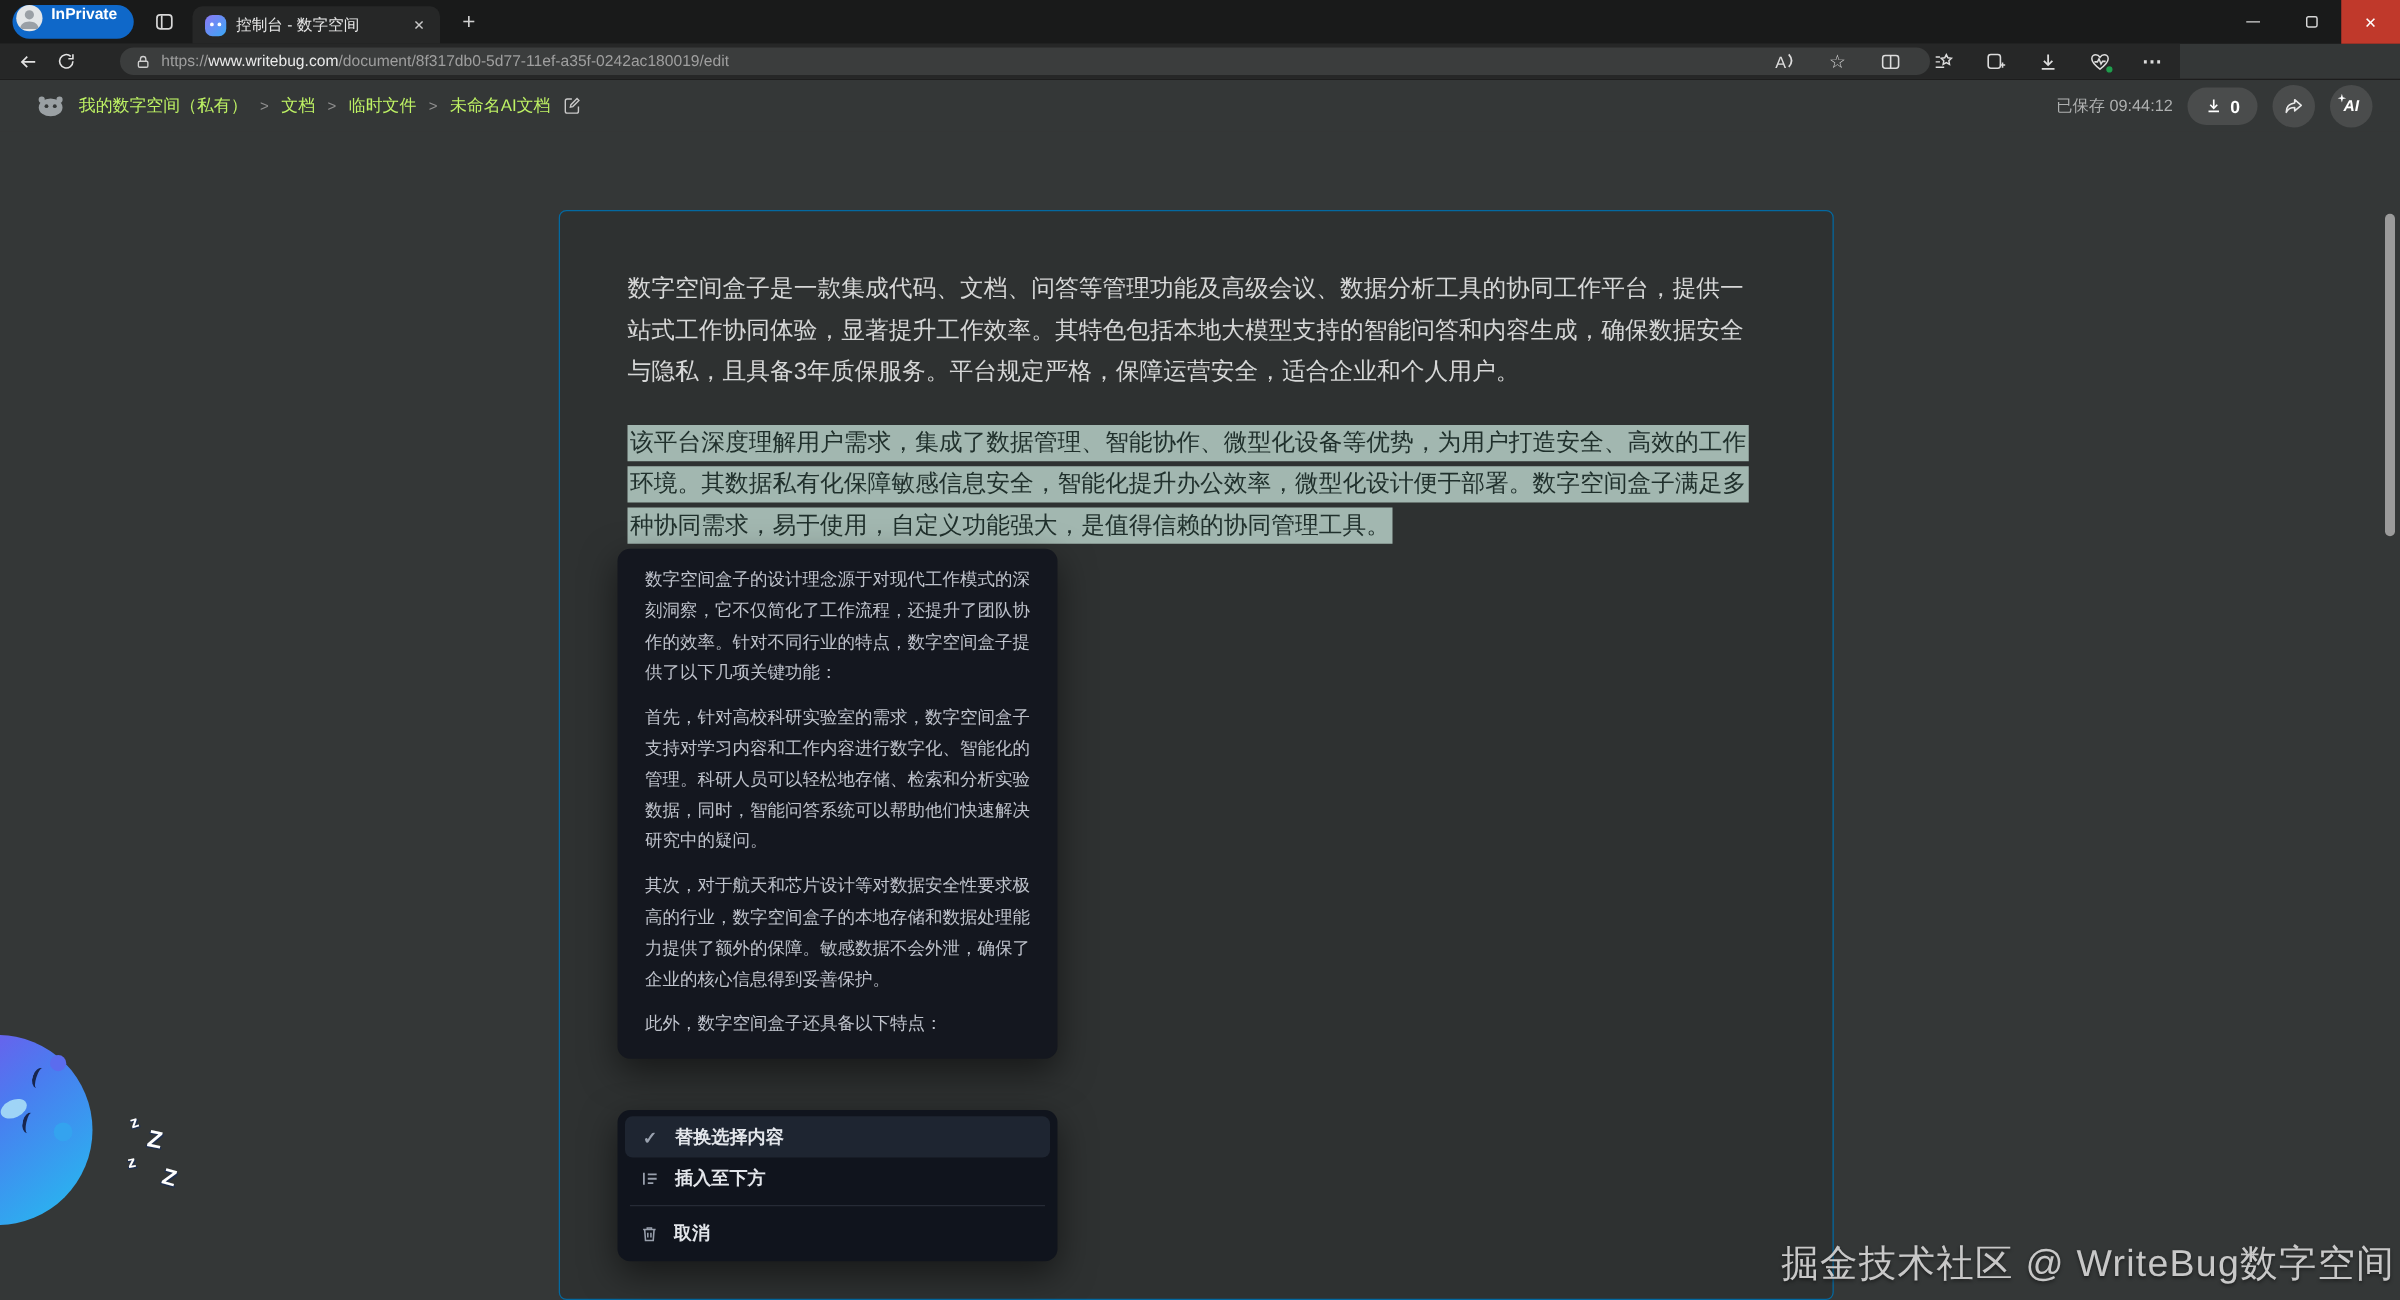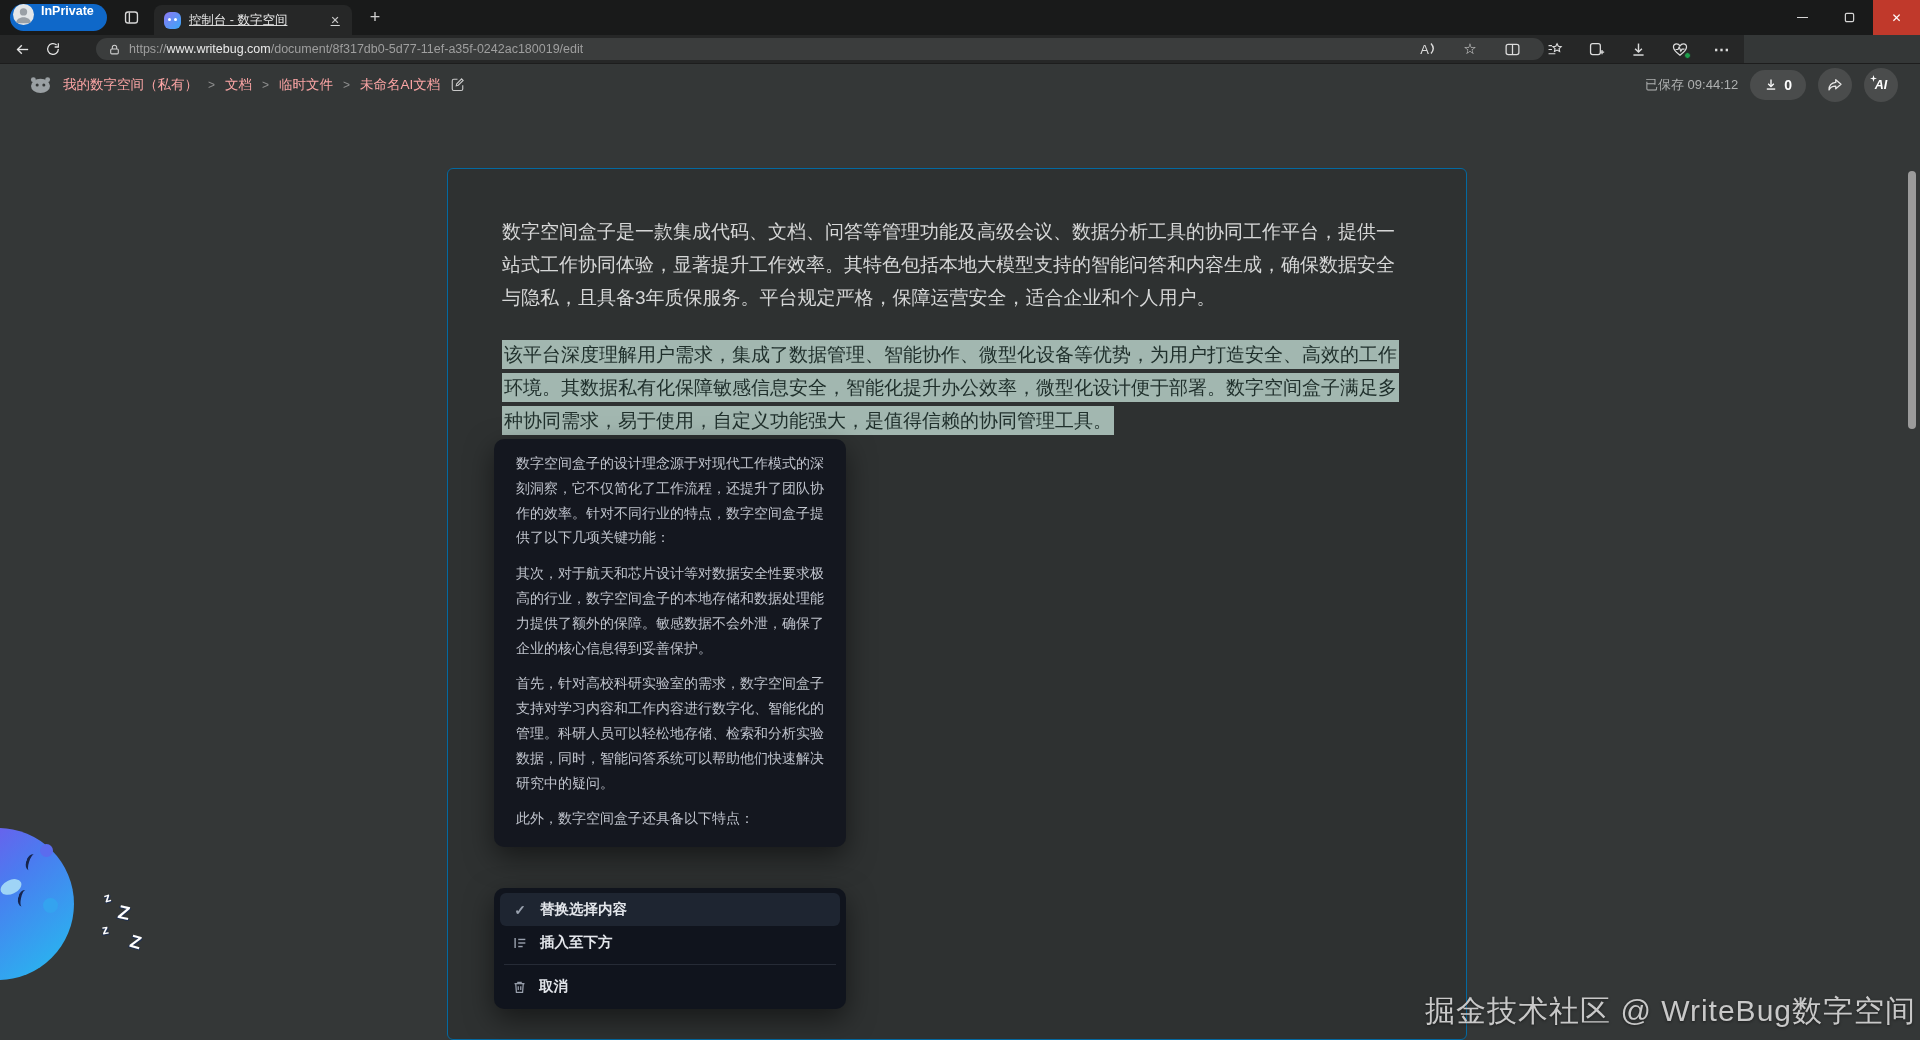--- a/index.html
+++ b/index.html
@@ -15,21 +15,21 @@
   
   .titlebar { position:absolute; left:0; top:0; width:1920px; height:35px;
     background:#191a1a; display:flex; align-items:center; }
   .inprivate-pill { margin-left:10px; height:27px; border-radius:14px; background:#0f68c9;
     display:flex; align-items:flex-start; gap:7px; padding:0 13px 0 3px; color:#fff;
     font-size:12.5px; font-weight:700; }
   .avatar { width:21px; height:21px; border-radius:50%; background:#e3e6e8; overflow:hidden;
     display:flex; align-items:flex-end; justify-content:center; }
   .tab-actions { margin-left:16px; }
   .tab { margin-left:14px; align-self:flex-end; width:198px; height:30px; background:#262727;
-    border-radius:8px 8px 0 0; display:flex; align-items:center; gap:8px; padding:0 8px 0 10px;text-decoration:underline; }
+    border-radius:8px 8px 0 0; display:flex; align-items:center; gap:8px; padding:0 8px 0 10px; }
   .favicon { width:17px; height:17px; border-radius:6px;
     background:linear-gradient(135deg,#8d78f5,#39a8f5); position:relative; flex:0 0 auto; }
   .favicon::before,.favicon::after { content:""; position:absolute; top:6px; width:3px; height:3px;
     border-radius:50%; background:#fff; }
   .favicon::before { left:4px; } .favicon::after { right:4px; }
   .tab-title { flex:1; font-size:12.5px; color:#e8e8e8; white-space:nowrap; overflow:hidden; }
   .tab-close { font-size:11px; color:#c9c9c9; padding:2px 4px; }
   .new-tab { margin-left:12px; color:#cfcfcf; font-size:18px; font-weight:300; padding:0 6px; }
   .win-controls { margin-left:auto; display:flex; height:35px; }
   .win-btn { width:47px; height:35px; display:flex; align-items:center; justify-content:center;
@@ -52,21 +52,21 @@
   .star-glyph { font-size:15px; color:#dcdcdc; }
   .more-glyph { font-size:16px; font-weight:700; letter-spacing:1px; }
   .readaloud { display:flex; align-items:flex-start; gap:1px; font-size:13px; color:#dcdcdc; }
   .green-dot { position:absolute; right:3px; bottom:2px; width:7px; height:7px; border-radius:50%;
     background:#1f9d4c; border:1px solid #262727; }
 
   
   .docbar { position:absolute; left:0; top:63px; width:1920px; height:42px; background:#343737;
     border-top:1px solid #1d1d1d; display:flex; align-items:center; }
   .crumbs { display:flex; align-items:center; gap:10px; margin-left:28px; }
-  .crumb { font-size:13.5px; color:#fca5a5; white-space:nowrap; }
+  .crumb { font-size:13.5px; color:#bef264; white-space:nowrap; }
   .crumb-sep { font-size:12px; color:#8e8e8e; }
   .docbar-right { margin-left:auto; margin-right:22px; display:flex; align-items:center; gap:12px; }
   .saved { font-size:13px; color:#aeb0b0; }
   .dl-pill { height:30px; border-radius:15px; background:#4a4c4c; display:flex; align-items:center;
     gap:6px; padding:0 14px; }
   .dl-count { font-size:14px; font-weight:700; color:#fff; }
   .round-btn { width:34px; height:34px; border-radius:50%; background:#4a4c4c; display:flex;
     align-items:center; justify-content:center; position:relative; }
   .ai-label { color:#fff; font-size:12.5px; font-weight:700; font-style:italic; }
   .ai-spark { position:absolute; left:6px; top:7px; }
@@ -278,22 +278,22 @@
   </div>
 </div>
 
 <div class="doc-card">
   <p class="doc-p">数字空间盒子是一款集成代码、文档、问答等管理功能及高级会议、数据分析工具的协同工作平台，提供一站式工作协同体验，显著提升工作效率。其特色包括本地大模型支持的智能问答和内容生成，确保数据安全与隐私，且具备3年质保服务。平台规定严格，保障运营安全，适合企业和个人用户。</p>
   <p class="doc-p"><span class="sel-mark">该平台深度理解用户需求，集成了数据管理、智能协作、微型化设备等优势，为用户打造安全、高效的工作环境。其数据私有化保障敏感信息安全，智能化提升办公效率，微型化设计便于部署。数字空间盒子满足多种协同需求，易于使用，自定义功能强大，是值得信赖的协同管理工具。</span></p>
 </div>
 
 <div class="ai-card">
   <p>数字空间盒子的设计理念源于对现代工作模式的深刻洞察，它不仅简化了工作流程，还提升了团队协作的效率。针对不同行业的特点，数字空间盒子提供了以下几项关键功能：</p>
+  <p>首先，针对高校科研实验室的需求，数字空间盒子支持对学习内容和工作内容进行数字化、智能化的管理。科研人员可以轻松地存储、检索和分析实验数据，同时，智能问答系统可以帮助他们快速解决研究中的疑问。</p>
   <p>其次，对于航天和芯片设计等对数据安全性要求极高的行业，数字空间盒子的本地存储和数据处理能力提供了额外的保障。敏感数据不会外泄，确保了企业的核心信息得到妥善保护。</p>
-  <p>首先，针对高校科研实验室的需求，数字空间盒子支持对学习内容和工作内容进行数字化、智能化的管理。科研人员可以轻松地存储、检索和分析实验数据，同时，智能问答系统可以帮助他们快速解决研究中的疑问。</p>
   <p class="last">此外，数字空间盒子还具备以下特点：</p>
 </div>
 
 <div class="ai-menu">
   <div class="menu-item selected">
     <span class="menu-check">✓</span>
     <span>替换选择内容</span>
   </div>
   <div class="menu-item">
     <svg width="16" height="16" viewBox="0 0 18 18" fill="none" stroke="#99a0ad" stroke-width="1.6">

